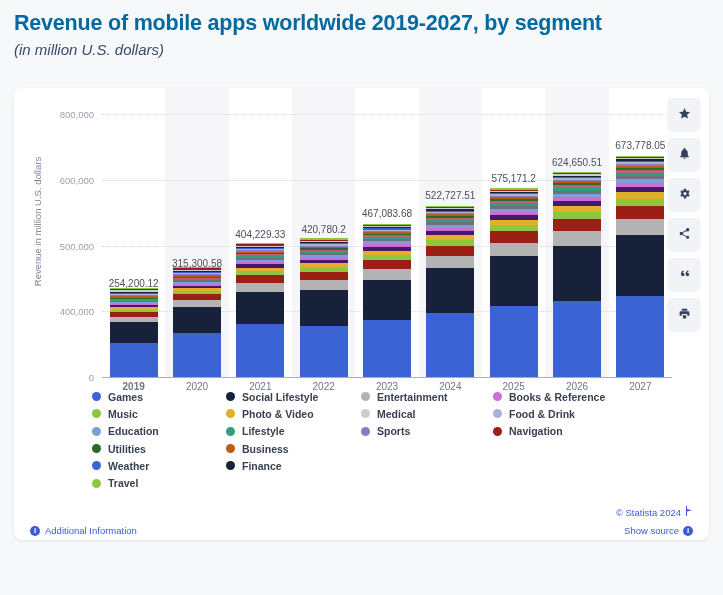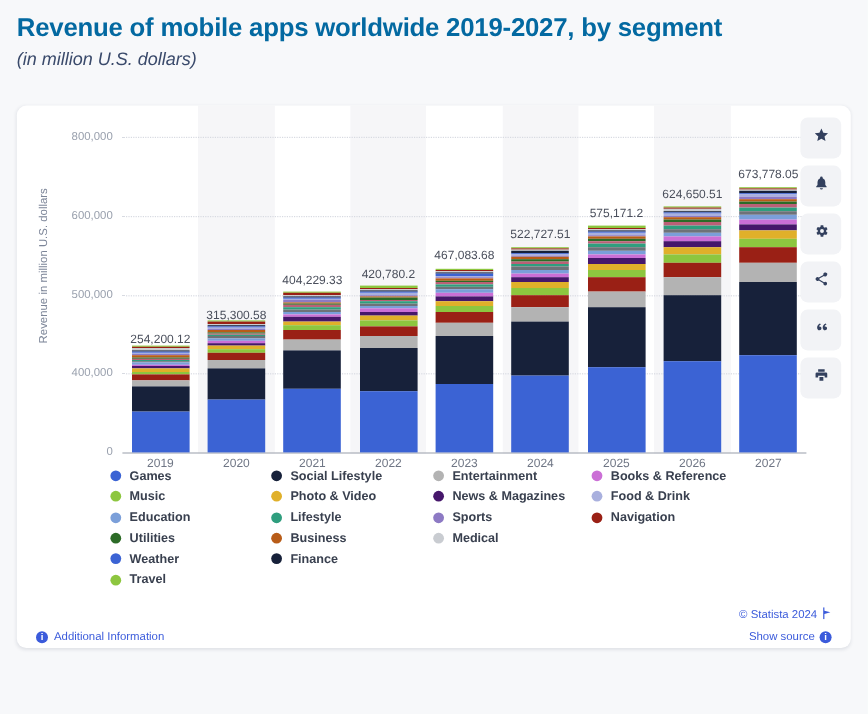--- a/index.html
+++ b/index.html
@@ -476,21 +476,21 @@
             <div class="seg" title="Food &amp; Drink" style="height: 1.61088px; background: rgb(169, 176, 222);"></div>
             <div class="seg" title="Weather" style="height: 1.4465px; background: rgb(59, 99, 212);"></div>
             <div class="seg" title="Finance" style="height: 1.315px; background: rgb(23, 33, 58);"></div>
             <div class="seg" title="Medical" style="height: 1.2px; background: rgb(201, 204, 209);"></div>
             <div class="seg" title="Navigation" style="height: 1.2px; background: rgb(154, 32, 21);"></div>
             <div class="seg" title="Travel" style="height: 1.2px; background: rgb(141, 198, 63);"></div>
           </div>
           <div class="bar-label" style="left: 538.333px; top: 52.4955px;">673,778.05</div>
         </div>
       <div class="xlabels" id="xlabels">
-          <div class="xlabel" style="left: 31.6667px;">2019</div>
+          <div class="xlabel" style="left: 31.6667px; font-weight: bold;">2019</div>
           <div class="xlabel" style="left: 95px;">2020</div>
           <div class="xlabel" style="left: 158.333px;">2021</div>
           <div class="xlabel" style="left: 221.667px;">2022</div>
           <div class="xlabel" style="left: 285px;">2023</div>
           <div class="xlabel" style="left: 348.333px;">2024</div>
           <div class="xlabel" style="left: 411.667px;">2025</div>
           <div class="xlabel" style="left: 475px;">2026</div>
           <div class="xlabel" style="left: 538.333px;">2027</div>
         </div>
     </div>
@@ -576,30 +576,26 @@
             <span class="legend-dot" style="background: rgb(23, 33, 58);"></span>
             <span class="legend-label">Finance</span>
           </div>
         </div>
         <div class="legend-col" style="left: 269px;">
           <div class="legend-item">
             <span class="legend-dot" style="background: rgb(179, 179, 179);"></span>
             <span class="legend-label">Entertainment</span>
           </div>
           <div class="legend-item">
-            <span class="legend-dot" style="background: rgb(70, 23, 107);"></span>
-            <span class="legend-label">News &amp; Magazines</span>
+            <span class="legend-dot" style="background: rgb(201, 204, 209);"></span>
+            <span class="legend-label">Medical</span>
           </div>
           <div class="legend-item">
             <span class="legend-dot" style="background: rgb(141, 122, 196);"></span>
             <span class="legend-label">Sports</span>
-          </div>
-          <div class="legend-item">
-            <span class="legend-dot" style="background: rgb(201, 204, 209);"></span>
-            <span class="legend-label">Medical</span>
           </div>
         </div>
         <div class="legend-col" style="left: 401px;">
           <div class="legend-item">
             <span class="legend-dot" style="background: rgb(203, 111, 214);"></span>
             <span class="legend-label">Books &amp; Reference</span>
           </div>
           <div class="legend-item">
             <span class="legend-dot" style="background: rgb(169, 176, 222);"></span>
             <span class="legend-label">Food &amp; Drink</span>

